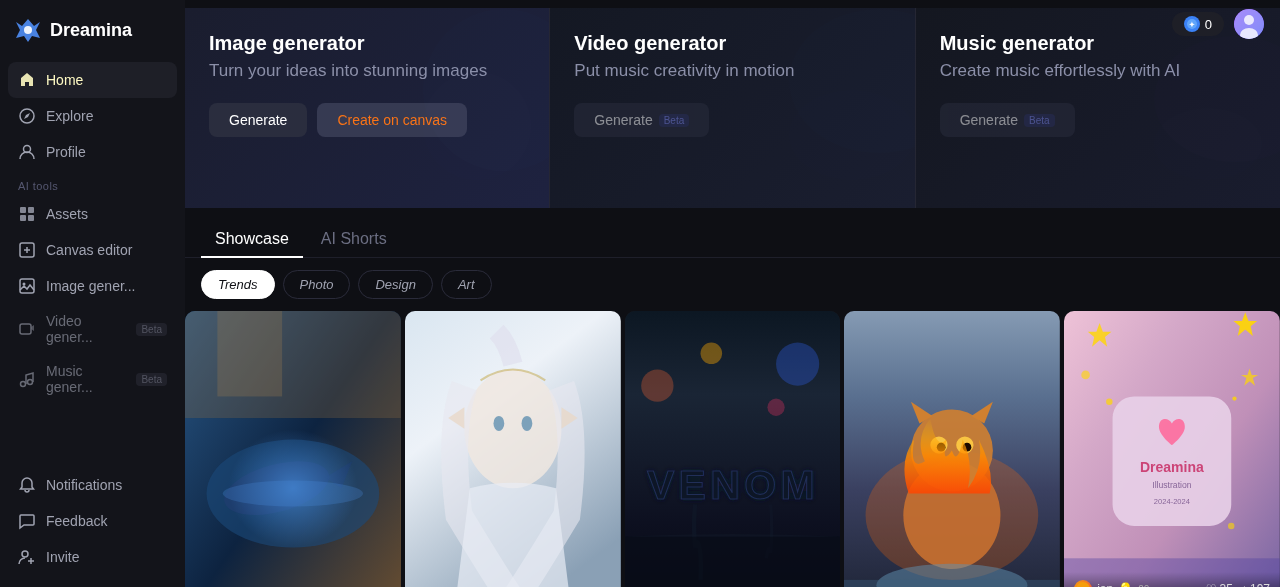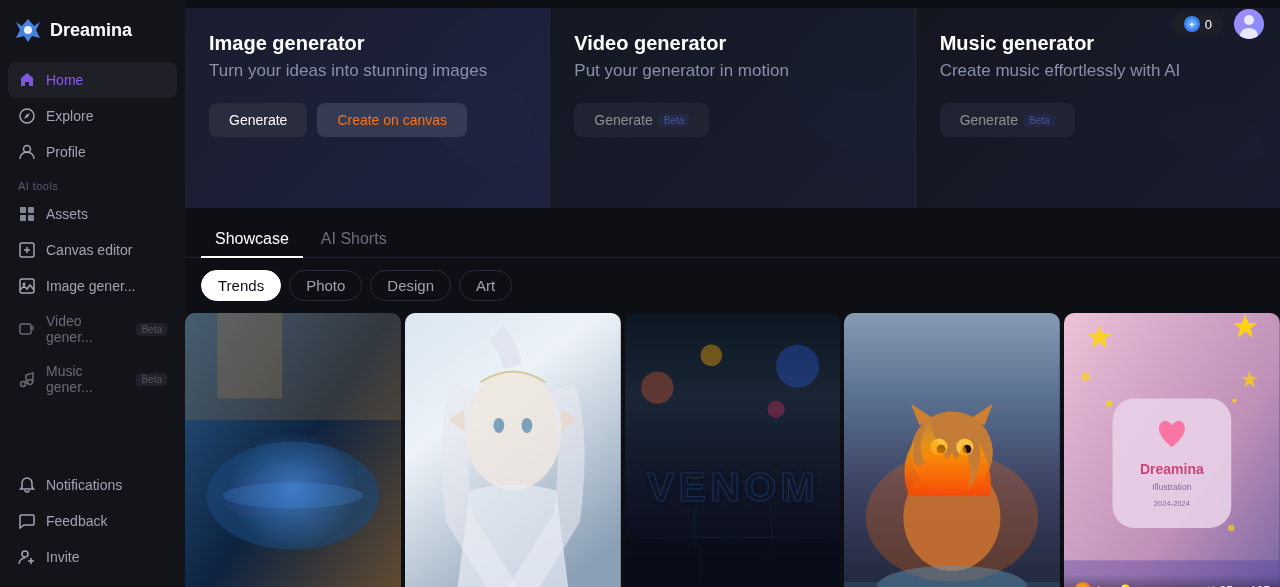--- a/index.html
+++ b/index.html
@@ -49,21 +49,21 @@
       align-items: center;
       gap: 10px;
       padding: 9px 10px;
       border-radius: 8px;
       cursor: pointer;
       font-size: 14px;
       color: #a0a3b1;
       transition: background 0.15s;
       text-decoration: none;
     }
-    .nav-item.active { background: #1e1f27; color: #8b5cf6; }
+    .nav-item.active { background: #1e1f27; color: #fef9c3; }
     .nav-item .nav-icon {
       width: 18px;
       height: 18px;
       display: flex;
       align-items: center;
       justify-content: center;
       flex-shrink: 0;
     }
     .nav-section-label {
       font-size: 11px;
@@ -254,26 +254,27 @@
 
     
     .filter-pills {
       display: flex;
       gap: 8px;
       padding: 12px 16px;
     }
     .pill {
       padding: 6px 16px;
       border-radius: 20px;
-      font-size: 15px;
+      font-size: 13px;
       cursor: pointer;
       border: 1px solid #2a2b3a;
       color: #a0a3b1;
       background: transparent;
       transition: all 0.15s;
+      font-style: italic;
     }
     .pill.active {
       background: #fff;
       color: #0e0f14;
       border-color: #fff;
       font-weight: 500;
     }
 
     
     .image-grid {
@@ -531,21 +532,21 @@
       </div>
 
       <svg class="gen-card-bg" viewBox="0 0 200 200">
         <circle cx="150" cy="80" r="90" fill="#4f8ef7" opacity="0.15"></circle>
         <circle cx="120" cy="120" r="60" fill="#818cf8" opacity="0.1"></circle>
       </svg>
     </div>
 
     <div class="gen-card">
       <div class="gen-card-title">Video generator</div>
-      <div class="gen-card-subtitle">Put your generator in motion</div>
+      <div class="gen-card-subtitle">Put music creativity in motion</div>
       <div class="gen-buttons">
         <button class="btn-generate disabled btn-with-badge">
           <span>Generate</span>
           <span class="btn-beta">Beta</span>
         </button>
       </div>
       <svg class="gen-card-bg" viewBox="0 0 200 200">
         <ellipse cx="160" cy="70" rx="100" ry="80" fill="#3b82f6" opacity="0.12"></ellipse>
         <ellipse cx="130" cy="130" rx="70" ry="50" fill="#60a5fa" opacity="0.08"></ellipse>
       </svg>

